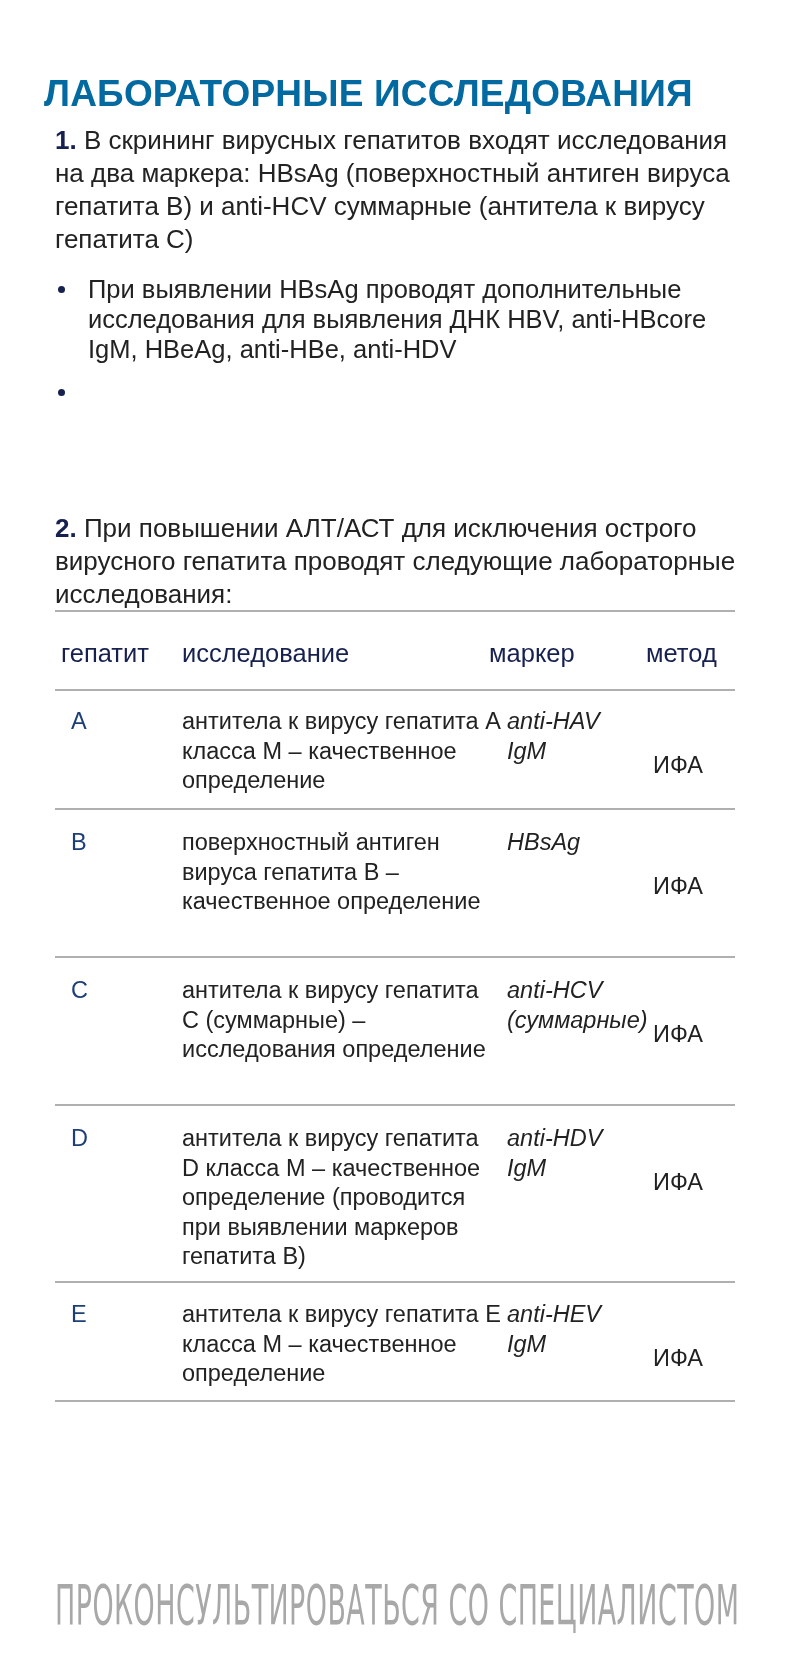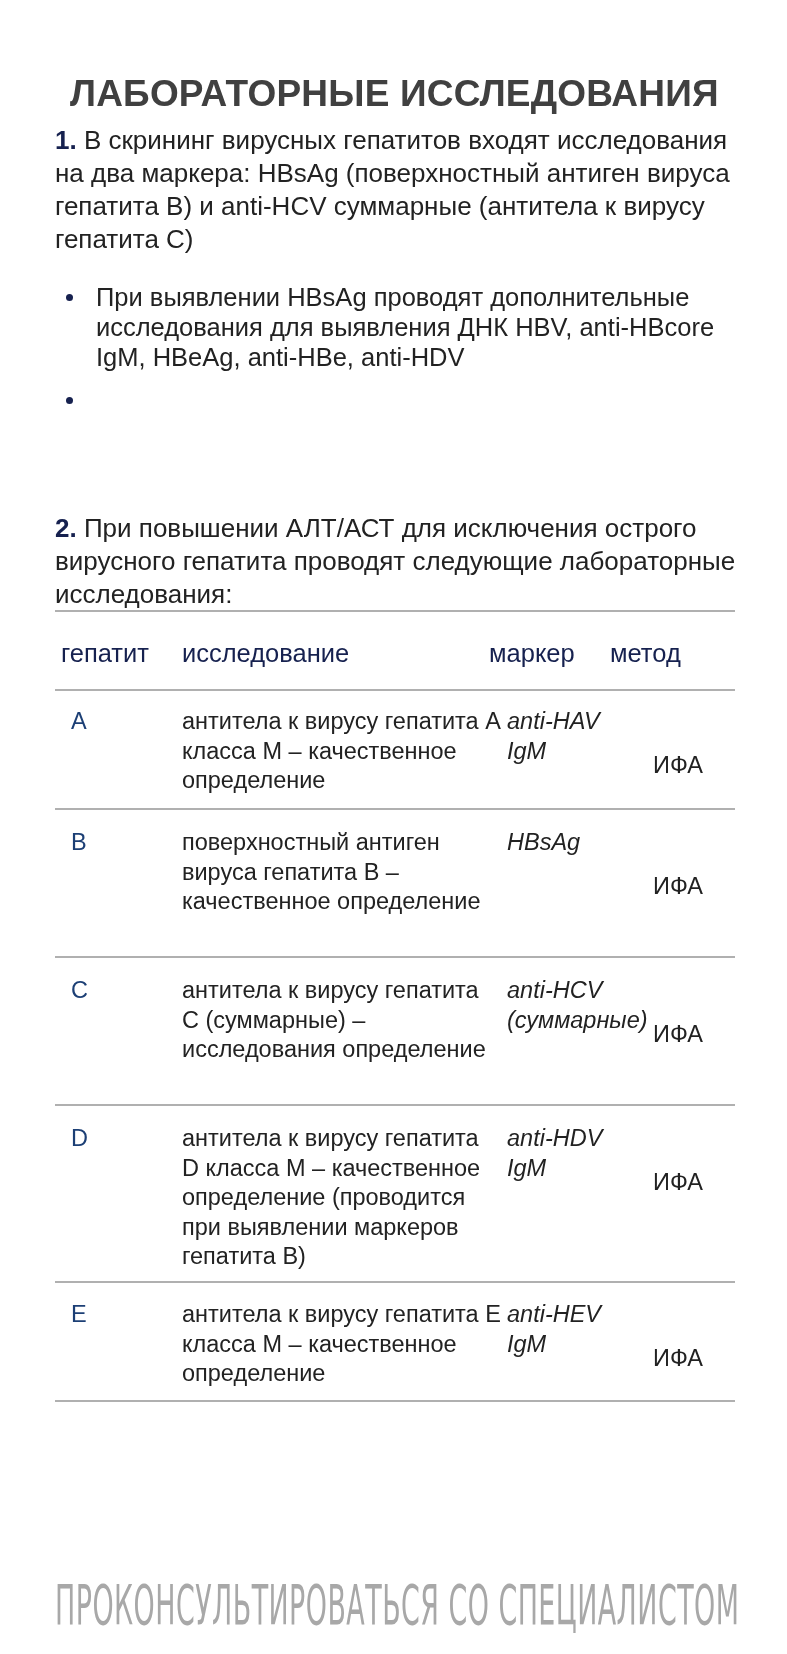--- a/index.html
+++ b/index.html
@@ -1,33 +1,33 @@
 <!DOCTYPE html>
 <html><head>
 <meta charset="utf-8">
 <style>
   html, body { margin: 0; padding: 0; background: #ffffff; }
   body {
     width: 787px; height: 1654px; position: relative; overflow: hidden;
     font-family: "DejaVu Sans", sans-serif; color: #1a1a1a;
   }
   .title {
-    position: absolute; left: 70px; top: 48px;
+    position: absolute; left: 44px; top: 48px;
     font-family: "Liberation Sans", sans-serif; font-weight: bold;
-    font-size: 37px; letter-spacing: 0.2px; color: #404040;
+    font-size: 37px; letter-spacing: 0.2px; color: #0369a1;
     white-space: nowrap;
   }
   .para {
     position: absolute; left: 55px; width: 690px;
     font-family: "Liberation Sans", sans-serif;
     font-size: 26px; line-height: 33px; color: #222;
   }
   .para .num { color: #16214f; font-weight: bold; }
   .p1 { top: 124px; }
-  .bullets { position: absolute; left: 55px; top: 274px; width: 700px; margin: 8px; padding: 0; list-style: none;
+  .bullets { position: absolute; left: 55px; top: 274px; width: 700px; margin: 0; padding: 0; list-style: none;
     font-family: "Liberation Sans", sans-serif; font-size: 25.5px; line-height: 30px; color: #222; }
   .bullets li { position: relative; padding-left: 33px; margin-bottom: 13px; }
   .bullets li .dot { position: absolute; left: 3px; top: 12px; width: 7px; height: 7px; border-radius: 50%; background: #16214f; }
   .p2 { top: 512px; }
   .hr { position: absolute; left: 55px; width: 680px; height: 0; border-top: 2px solid #b0b0b0; }
   .thead { position: absolute; top: 670px; left: 0; width: 787px; font-family: "Liberation Sans", sans-serif; font-size: 25.5px; color: #16214f; }
   .thead span { position: absolute; white-space: nowrap; }
   .row { position: absolute; left: 0; width: 787px; font-family: "Liberation Sans", sans-serif; font-size: 23.5px; line-height: 29.5px; color: #222; }
   .row .c1 { position: absolute; left: 71px; color: #1c3f75; }
   .row .c2 { position: absolute; left: 182px; width: 320px; }
@@ -64,21 +64,21 @@
 <div class="para p2">
   <span class="num">2.</span>
   <span>При повышении АЛТ/АСТ для исключения острого вирусного гепатита проводят следующие лабораторные исследования:</span>
 </div>
 
 <div class="hr" style="top:610px"></div>
 <div class="thead">
   <span style="left:61px;top:-31px">гепатит</span>
   <span style="left:182px;top:-31px">исследование</span>
   <span style="left:489px;top:-31px">маркер</span>
-  <span style="left:610px;top:-31px">метод</span>
+  <span style="left:646px;top:-31px">метод</span>
 </div>
 <div class="hr" style="top:689px"></div>
 
 <div class="row" style="top:707px">
   <span class="c1">A</span>
   <span class="c2">антитела к вирусу гепатита А класса М – качественное определение</span>
   <span class="c3">anti-HAV IgM</span>
   <span class="c4">ИФА</span>
 </div>
 <div class="hr" style="top:808px"></div>

